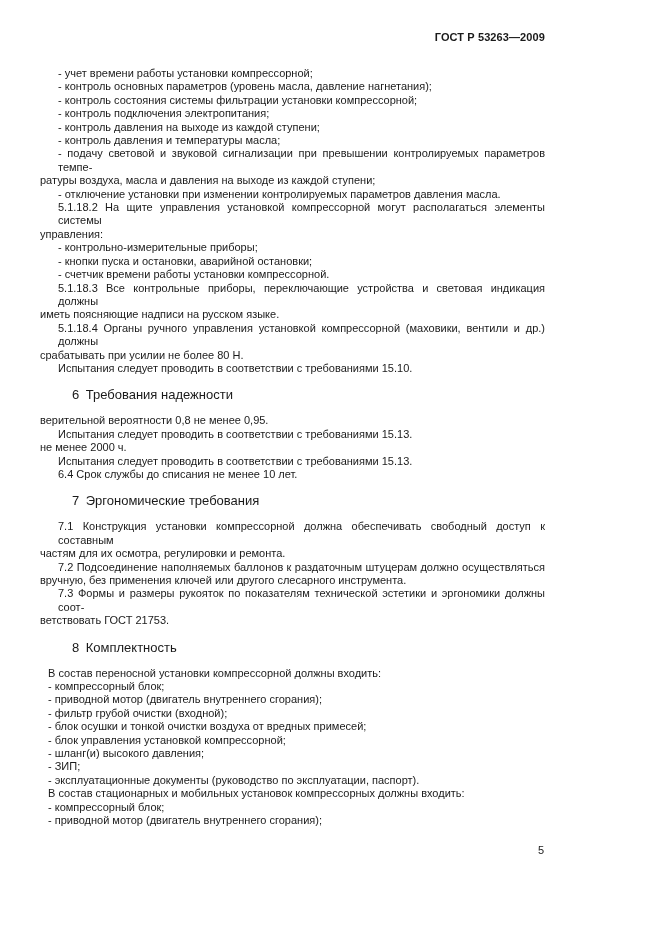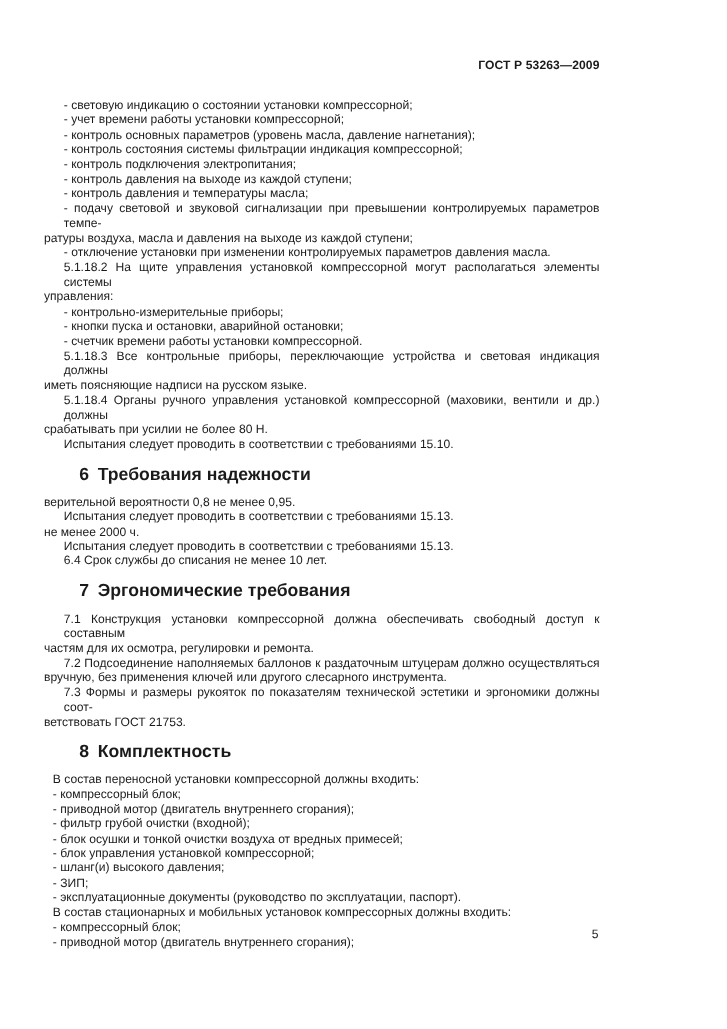--- a/index.html
+++ b/index.html
@@ -2,21 +2,21 @@
 <html lang="ru"><head>
 <meta charset="utf-8">
 <style>
   html, body { margin: 0; padding: 0; background: #ffffff; }
   .page {
     position: relative;
     width: 621px;
     height: 935px;
     box-sizing: border-box;
     background: #ffffff;
-    padding: 53px 76px 0 40px;
+    padding: 30px 76px 0 40px;
     font-family: "Liberation Sans", sans-serif;
     font-size: 11px;
     line-height: 13.4px;
     color: #1a1a1a;
     overflow: hidden;
   }
   .doc-header {
     text-align: right;
     font-weight: bold;
     line-height: 14px;
@@ -25,51 +25,48 @@
   .doc-body { margin-top: 23px; }
   .line { min-height: 13.4px; }
   
   .p .first, .bullet .first { padding-left: 18px; }
   
   .li .first, .intro .first { padding-left: 8px; }
   
   .just { text-align: justify; text-align-last: justify; text-justify: inter-word; }
   
   .h {
-    font-size: 16px;
-    font-weight: bold;
+    font-size: 13px;
+    font-weight: normal;
     line-height: 16px;
     margin: 12px 0 11px 0;
   }
   .h .first { padding-left: 32px; }
   .page-number {
     position: absolute;
     top: 844px;
     right: 77px;
     line-height: 13.4px;
   }
 </style>
 </head>
 <body>
 
 <div class="page">
   <div class="doc-header">ГОСТ Р 53263—2009</div>
 
   <div class="doc-body">
       <div class="block bullet">
-        <div class="line first">- световую индикацию о состоянии установки компрессорной;</div>
-      </div>
-      <div class="block bullet">
         <div class="line first">- учет времени работы установки компрессорной;</div>
       </div>
       <div class="block bullet">
         <div class="line first">- контроль основных параметров (уровень масла, давление нагнетания);</div>
       </div>
       <div class="block bullet">
-        <div class="line first">- контроль состояния системы фильтрации индикация компрессорной;</div>
+        <div class="line first">- контроль состояния системы фильтрации установки компрессорной;</div>
       </div>
       <div class="block bullet">
         <div class="line first">- контроль подключения электропитания;</div>
       </div>
       <div class="block bullet">
         <div class="line first">- контроль давления на выходе из каждой ступени;</div>
       </div>
       <div class="block bullet">
         <div class="line first">- контроль давления и температуры масла;</div>
       </div>

